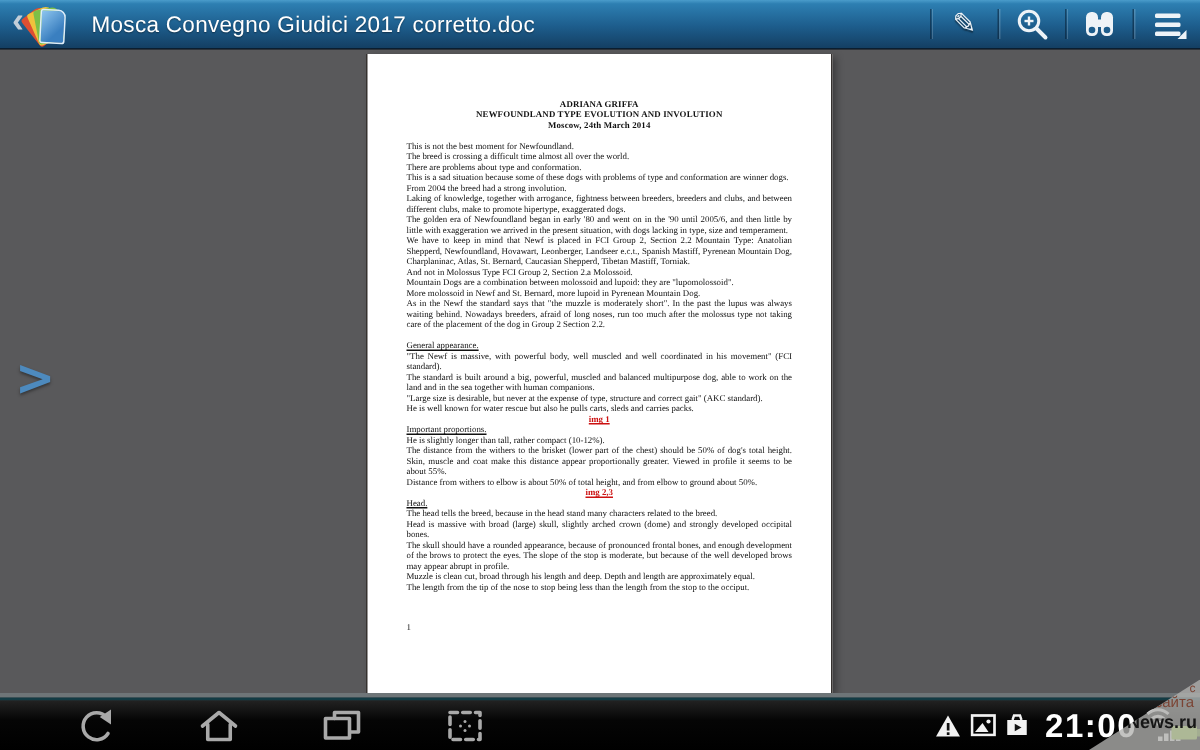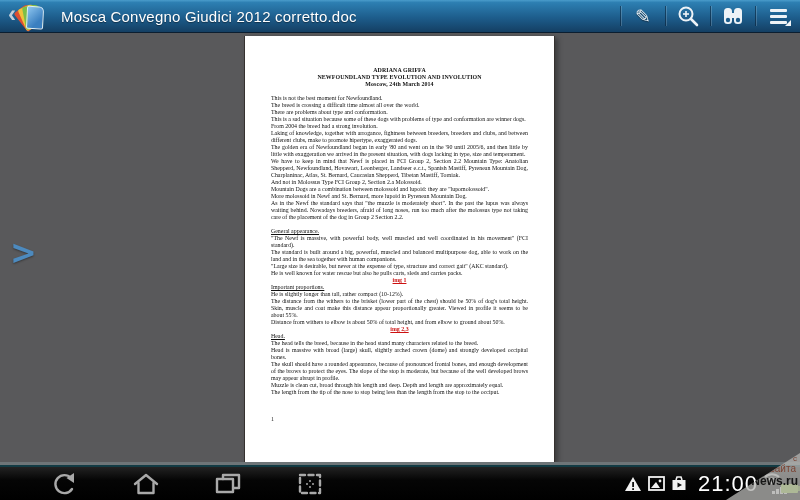--- a/index.html
+++ b/index.html
@@ -61,21 +61,21 @@
   .navbar { position:absolute; left:0; top:467px; width:800px; height:33px;
     background:linear-gradient(#222 0%, #050505 40%, #000 100%); }
   .nav-left { position:absolute; left:48px; top:0; height:33px; display:flex;
     align-items:center; gap:50px; }
   .nav-ic { width:32px; height:26px; display:flex; align-items:center; justify-content:center; }
   .nav-ic svg { stroke:#a9a9a9; fill:none; stroke-width:2.4; stroke-linecap:round; stroke-linejoin:round; }
 
   .nav-right { position:absolute; right:2px; top:0; height:33px; display:flex;
     align-items:center; }
   .st-ic { margin:0 3px; display:flex; align-items:center; }
-  .clock { color:#fff; font-size:22px; font-weight:400; letter-spacing:1px;
+  .clock { color:#fff; font-size:22px; font-weight:700; letter-spacing:1px;
     margin:0 6px 0 8px; }
   .sys-cluster { position:relative; width:34px; height:26px; }
   .wifi-ic { position:absolute; left:0; top:0; }
   .sig-bars { position:absolute; left:8px; bottom:3px; display:flex; align-items:flex-end; gap:1px; }
   .sig-bars i { display:block; width:3px; background:#e8e8e8; }
   .batt { position:absolute; right:0; bottom:4px; width:17px; height:9px;
     background:#9acd3c; border-radius:1px; }
   .batt::after { content:""; position:absolute; right:-2px; top:2px; width:2px; height:5px;
     background:#6f9c26; }
 
@@ -93,21 +93,21 @@
 <div class="screen">
 
   <div class="topbar">
     <div class="back-glyph">‹</div>
     <div class="appicon">
       <span class="pg red"></span>
       <span class="pg yellow"></span>
       <span class="pg green"></span>
       <span class="pg blue"></span>
     </div>
-    <div class="doc-title">Mosca Convegno Giudici 2012 corretto.doc</div>
+    <div class="doc-title">Mosca Convegno Giudici 2017 corretto.doc</div>
 
     <div class="tb-right">
       <span class="tb-sep"></span>
       <div class="tb-btn">
         <span class="pencil-glyph">✎</span>
       </div>
       <span class="tb-sep"></span>
       <div class="tb-btn">
         <svg width="24" height="24" viewBox="0 0 24 24">
           <circle cx="10" cy="10" r="6.5" fill="none" stroke="#eef3f7" stroke-width="2"></circle>

